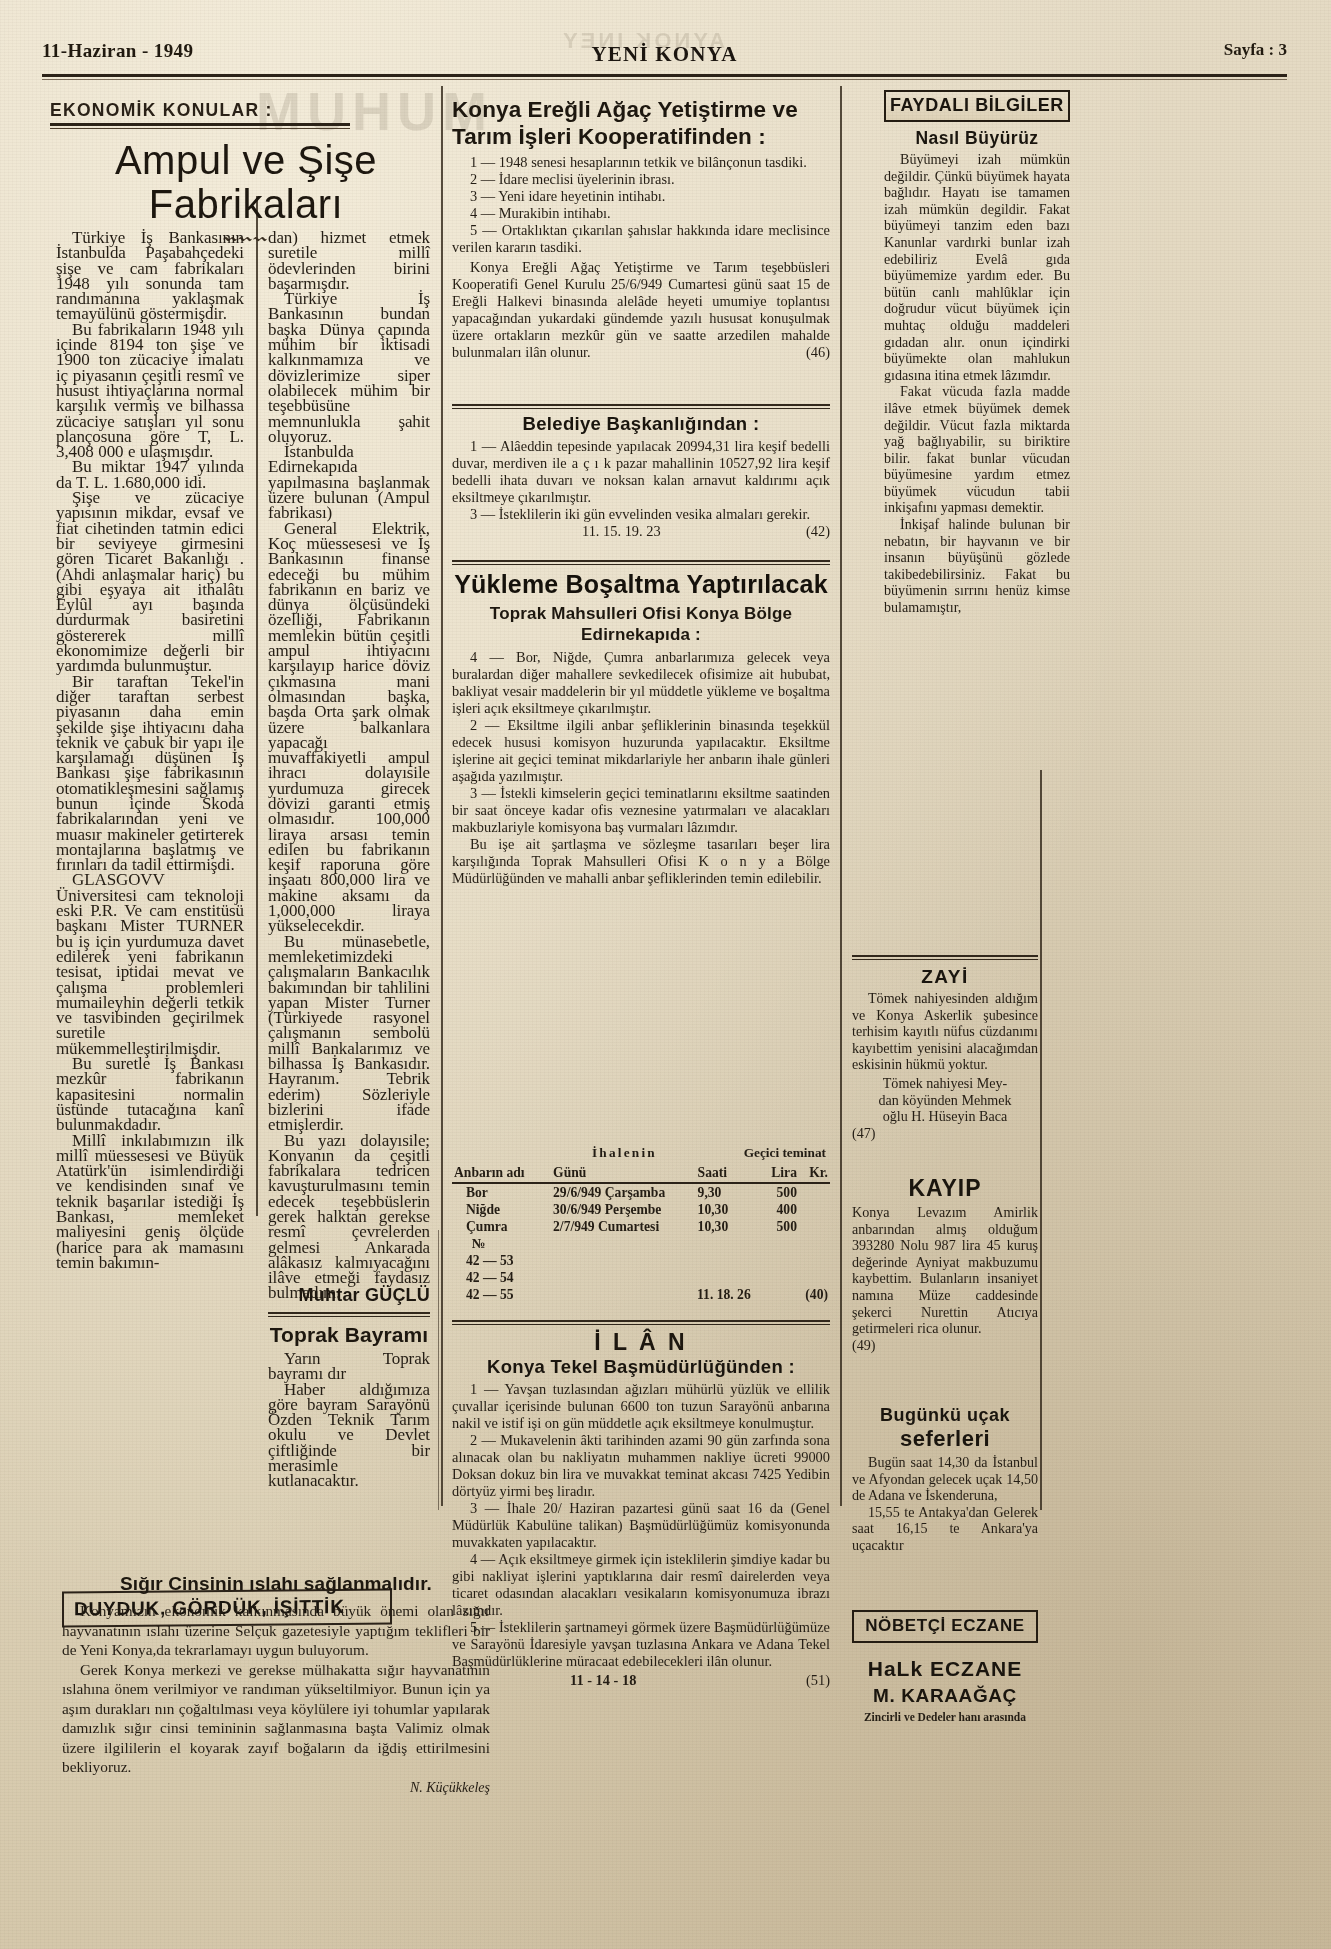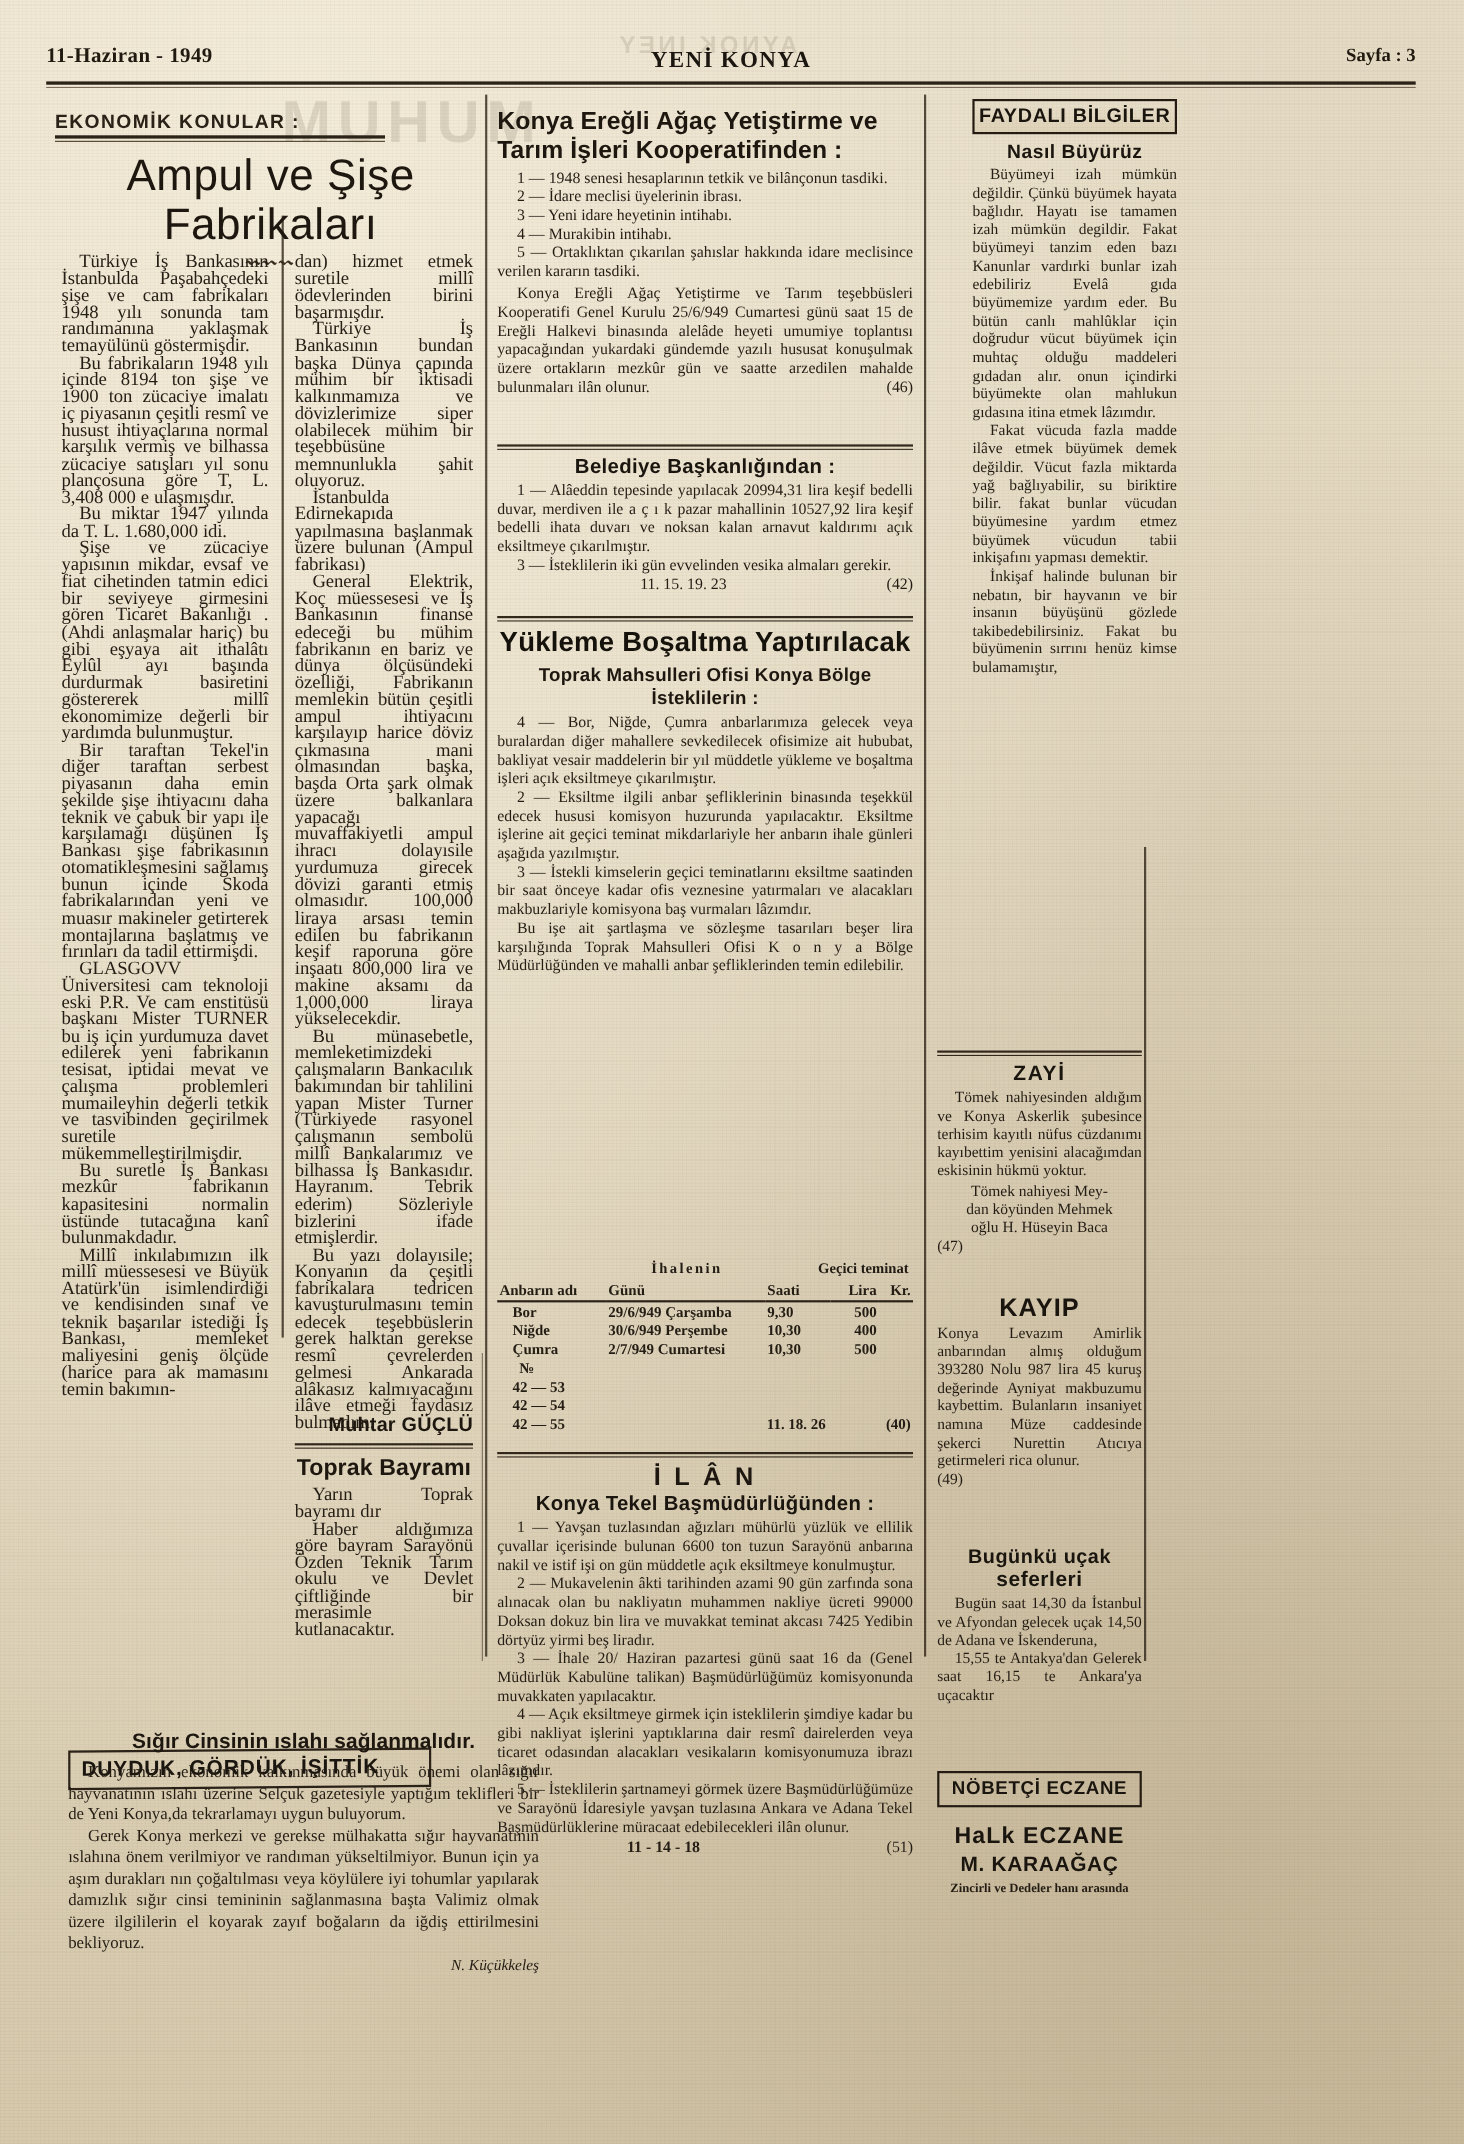--- a/index.html
+++ b/index.html
@@ -267,21 +267,21 @@
       <span style="position:absolute;left:130px;">11.  15.  19.  23</span>
       <span style="position:absolute;right:0;">(42)</span>
     </div>
   </div>
 
   <div class="col" style="left:452px;top:560px;width:378px;">
     <div class="rule"></div>
     <div class="rule-d"></div>
     <div class="h-big-slab" style="margin-top:5px;">Yükleme  Boşaltma  Yaptırılacak</div>
     <div class="h-sans-sm" style="margin-top:4px;">Toprak Mahsulleri Ofisi Konya Bölge</div>
-    <div class="h-sans-sm">İsteklilerin :</div>
+    <div class="h-sans-sm">Edirnekapıda :</div>
     <div class="serifbody" style="margin-top:4px;">
       <p>4 — Bor, Niğde, Çumra anbarlarımıza gelecek veya buralardan diğer mahallere sevkedilecek ofisimize ait hububat, bakliyat vesair maddelerin bir yıl müddetle yükleme ve boşaltma işleri açık eksiltmeye çıkarılmıştır.</p>
       <p>2 — Eksiltme ilgili anbar şefliklerinin binasında teşekkül edecek hususi komisyon huzurunda yapılacaktır. Eksiltme işlerine ait geçici teminat mikdarlariyle her anbarın ihale günleri aşağıda yazılmıştır.</p>
       <p>3 — İstekli kimselerin geçici teminatlarını eksiltme saatinden bir saat önceye kadar ofis veznesine yatırmaları ve alacakları makbuzlariyle komisyona baş vurmaları lâzımdır.</p>
       <p>Bu işe ait şartlaşma ve sözleşme tasarıları beşer lira karşılığında Toprak Mahsulleri Ofisi K o n y a Bölge Müdürlüğünden ve mahalli anbar şefliklerinden temin edilebilir.</p>
     </div>
   </div>
 
   <div class="col" style="left:452px;top:1145px;width:378px;">
     <div style="position:relative;height:20px;">
@@ -389,21 +389,21 @@
   <div class="col" style="left:852px;top:1175px;width:186px;">
     <div class="sb-h" style="font-size:23px;letter-spacing:1px;">KAYIP</div>
     <div class="sb-body" style="margin-top:2px;">
       <p class="noind">Konya Levazım Amirlik anbarından almış olduğum 393280 Nolu 987 lira 45 kuruş değerinde Ayniyat makbuzumu kaybettim. Bulanların insaniyet namına Müze caddesinde şekerci Nurettin Atıcıya getirmeleri rica olunur.</p>
     </div>
     <div class="sb-body rt">(49)</div>
   </div>
 
   <div class="col" style="left:852px;top:1405px;width:186px;">
     <div class="sb-h" style="font-size:18px;">Bugünkü uçak</div>
-    <div class="sb-h" style="font-size:19px;">seferleri</div>
+    <div class="sb-h" style="font-size:22px;">seferleri</div>
     <div class="sb-body" style="margin-top:2px;">
       <p>Bugün saat 14,30 da İstanbul ve Afyondan gelecek uçak 14,50 de Adana ve İskenderuna,</p>
       <p>15,55 te Antakya'dan Gelerek saat 16,15 te Ankara'ya uçacaktır</p>
     </div>
   </div>
 
   <div class="col" style="left:852px;top:1610px;width:186px;">
     <div class="sbbox" style="padding:4px 0 5px 0;">
       <span class="sb-title" style="font-size:17px;">NÖBETÇİ ECZANE</span>
     </div>

